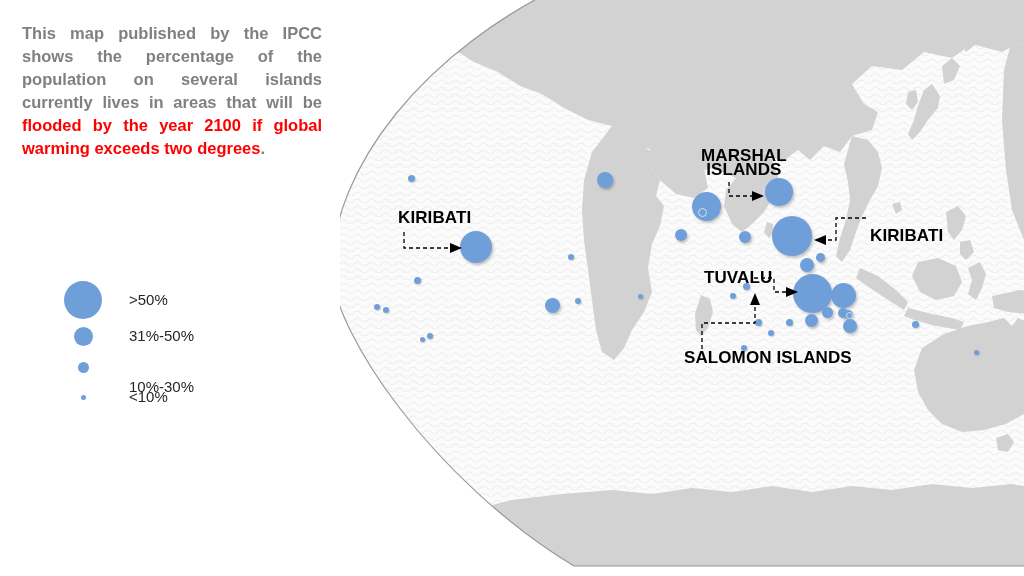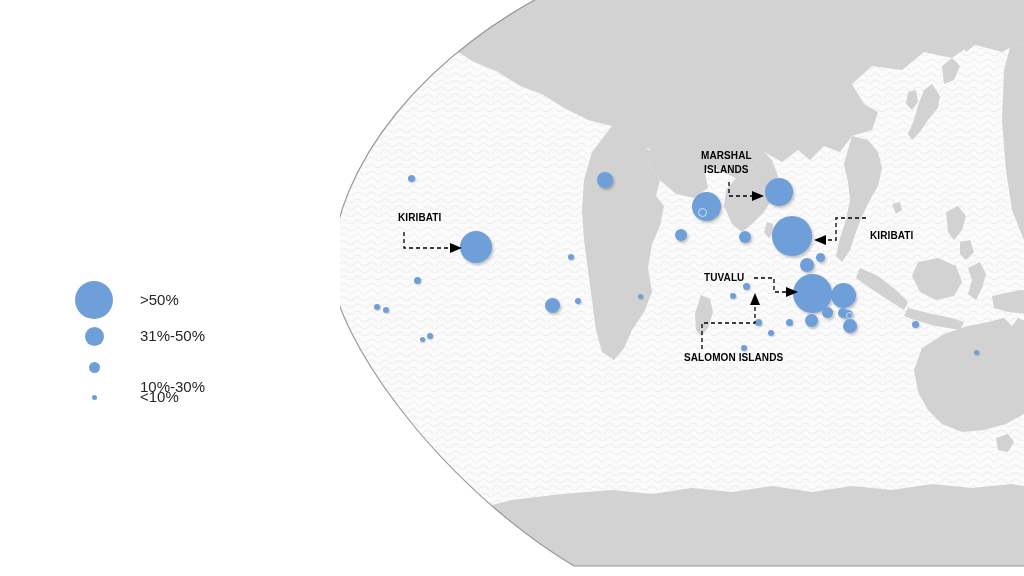--- a/index.html
+++ b/index.html
@@ -19,34 +19,34 @@
     color:#808080;text-align:justify;text-justify:inter-word;
   }
   #intro .hl{color:#ff0000;}
 
   #legend-title{
     position:absolute;left:22px;top:198px;width:300px;
     font-size:16.5px;line-height:22px;font-weight:bold;color:#5b8fd4;
     letter-spacing:.2px;
   }
 
-  #legend-items{position:absolute;left:14px;top:278px;width:300px;padding-left:29px;}
+  #legend-items{position:absolute;left:3px;top:278px;width:300px;padding-left:29px;}
   .leg-bub{position:absolute;border-radius:50%;background:#6f9fd8;}
   .leg-lab{position:absolute;font-size:15px;color:#262626;white-space:nowrap;}
 
   
   #map-wrap{position:absolute;left:312px;top:0;width:712px;height:576px;z-index:10;}
   svg.mapsvg{position:absolute;left:0;top:0;width:712px;height:576px;}
 
   
   .bubble{position:absolute;border-radius:50%;background:#6f9fd8;
           box-shadow:1.5px 2px 2.5px rgba(0,0,0,0.22);}
 
   
-  .callout-lab{position:absolute;font-size:10px;font-weight:bold;color:#000;
+  .callout-lab{position:absolute;font-size:17px;font-weight:bold;color:#000;
                white-space:nowrap;letter-spacing:.1px;line-height:14px;z-index:22;}
   svg.leader{position:absolute;overflow:visible;z-index:21;}
   .leader path{fill:none;stroke:#000;stroke-width:1.3;stroke-dasharray:4 3;}
   .leader polygon{fill:#000;}
 </style>
 </head>
 <body>
 
 <div id="stage">
 
@@ -216,20 +216,23 @@
   </svg>
 
   <div class="callout-lab" style="left:684px;top:351px;">SALOMON ISLANDS</div>
   <svg class="leader" style="left:0;top:0;width:1024px;height:576px;">
     <path d="M702,349 L702,323 L755,323 L755,305"></path>
     <polygon points="750,305 755,293 760,305"></polygon>
   </svg>
 
   <div id="left-panel">
 
+    <div id="intro">
+      <span>This map published by the IPCC shows the percentage of the population on several islands currently lives in areas that will be </span><span class="hl">flooded by the year 2100 if global warming exceeds two degrees</span><span>.</span>
+    </div>
 
 
     <div id="legend-items" style="position: absolute; height: 150px;">
         <div class="leg-bub" style="width: 38px; height: 38px; left: 61px; top: 3px; background: rgb(111, 159, 216);"></div>
         <div class="leg-lab" style="left: 126px; top: 13px;">&gt;50%</div>
         <div class="leg-bub" style="width: 19px; height: 19px; left: 70.5px; top: 48.5px; background: rgb(111, 159, 216);"></div>
         <div class="leg-lab" style="left: 126px; top: 49px;">31%-50%</div>
         <div class="leg-bub" style="width: 11px; height: 11px; left: 74.5px; top: 83.5px; background: rgb(111, 159, 216);"></div>
         <div class="leg-lab" style="left: 126px; top: 80px; margin-top: 20px;">10%-30%</div>
         <div class="leg-bub" style="width: 5px; height: 5px; left: 77.5px; top: 116.5px; background: rgb(111, 159, 216);"></div>

